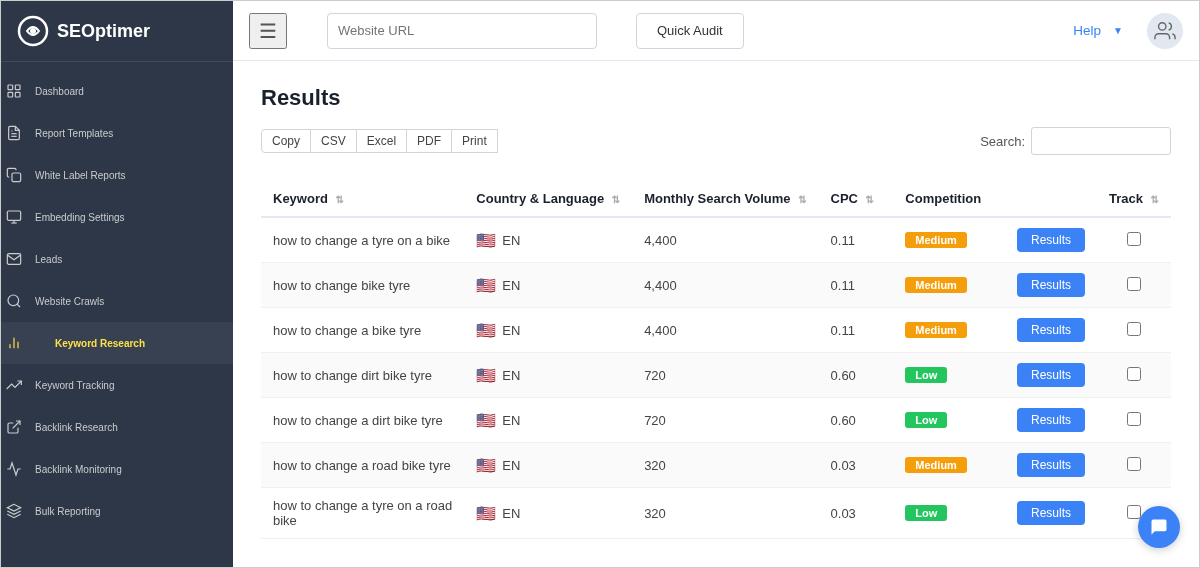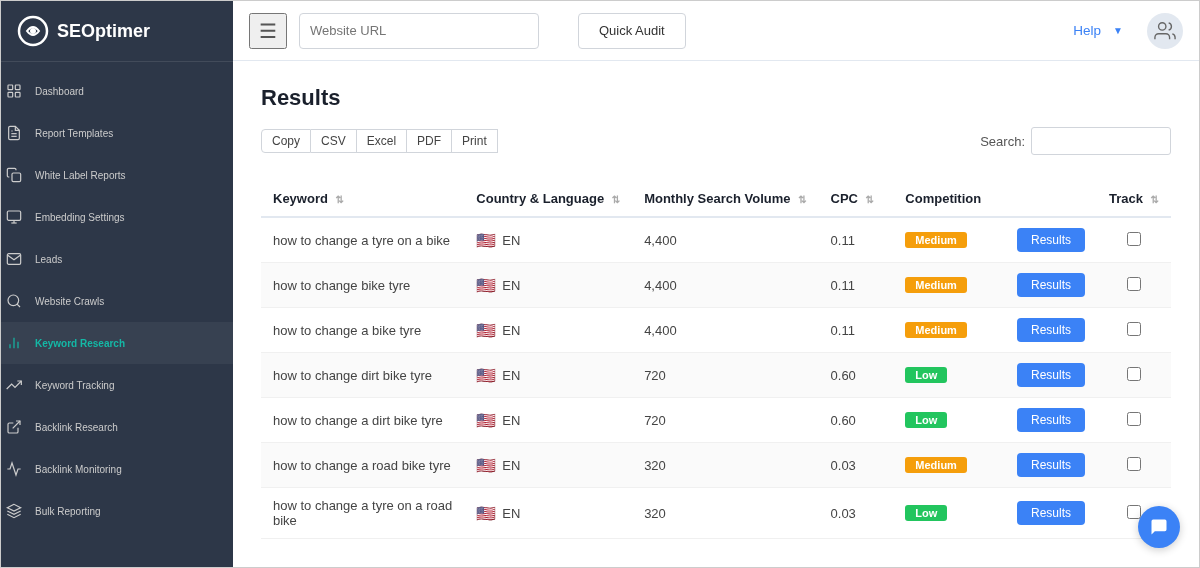--- a/index.html
+++ b/index.html
@@ -8,31 +8,31 @@
     
     .app-wrapper { display: flex; width: 1200px; height: 568px; border: 1px solid #ccc; background: #fff; }
 
     
     .sidebar { width: 232px; background: #2d3748; color: #fff; display: flex; flex-direction: column; flex-shrink: 0; }
     .sidebar-logo { display: flex; align-items: center; padding: 14px 16px; border-bottom: 1px solid rgba(255,255,255,0.1); }
     .sidebar-logo-icon { width: 32px; height: 32px; margin-right: 8px; }
     .sidebar-logo-text { font-size: 18px; font-weight: 700; color: #fff; }
     .sidebar-nav { flex: 1; padding: 8px 0; }
     .sidebar-item { display: flex; align-items: center; padding: 12px 4px; cursor: pointer; color: #ccc; font-size: 10px; transition: background 0.15s; }
-    .sidebar-item.active { color: #14b8a6; font-weight: 600; background: rgba(255,255,255,0.05); }
+    .sidebar-item.active { color: #fde047; font-weight: 600; background: rgba(255,255,255,0.05); gap: 20px; }
     .sidebar-item-icon { width: 18px; height: 18px; margin-right: 12px; display: flex; align-items: center; justify-content: center; flex-shrink: 0; }
     .sidebar-item-icon svg { width: 16px; height: 16px; fill: none; stroke: currentColor; stroke-width: 1.8; }
 
     
     .main { flex: 1; display: flex; flex-direction: column; overflow: hidden; }
 
     
     .topbar { height: 60px; border-bottom: 1px solid #e2e8f0; display: flex; align-items: center; padding: 0 16px; gap: 12px; background: #fff; }
     .topbar-menu-btn { font-size: 20px; cursor: pointer; color: #555; padding: 4px 8px; }
-    .topbar-url-input { width: 240px; height: 36px; border: 1px solid #d1d5db; border-radius: 4px; padding: 0 10px; font-size: 13px; color: #999; }
+    .topbar-url-input { width: 270px; height: 36px; border: 1px solid #d1d5db; border-radius: 4px; padding: 0 10px; font-size: 13px; color: #999; margin-left: 28px; }
     .topbar-audit-btn { height: 36px; padding: 0 20px; background: #fff; border: 1px solid #d1d5db; border-radius: 4px; font-size: 13px; cursor: pointer; color: #333; font-weight: 500; margin-left: 27px; }
     .topbar-spacer { flex: 1; }
     .topbar-help { color: #3b82f6; font-size: 13.5px; cursor: pointer; display: flex; align-items: center; gap: 12px; font-weight: 500; }
     .topbar-help-caret { font-size: 10px; }
     .topbar-avatar { width: 36px; height: 36px; background: #e2e8f0; border-radius: 50%; display: flex; align-items: center; justify-content: center; margin-left: 12px; cursor: pointer; }
     .topbar-avatar svg { width: 22px; height: 22px; stroke: #666; fill: none; stroke-width: 1.5; }
 
     
     .content { flex: 1; overflow-y: auto; padding: 24px 28px; background: #fff; }
     .content-title { font-size: 22px; font-weight: 600; color: #1a202c; margin-bottom: 16px; }

